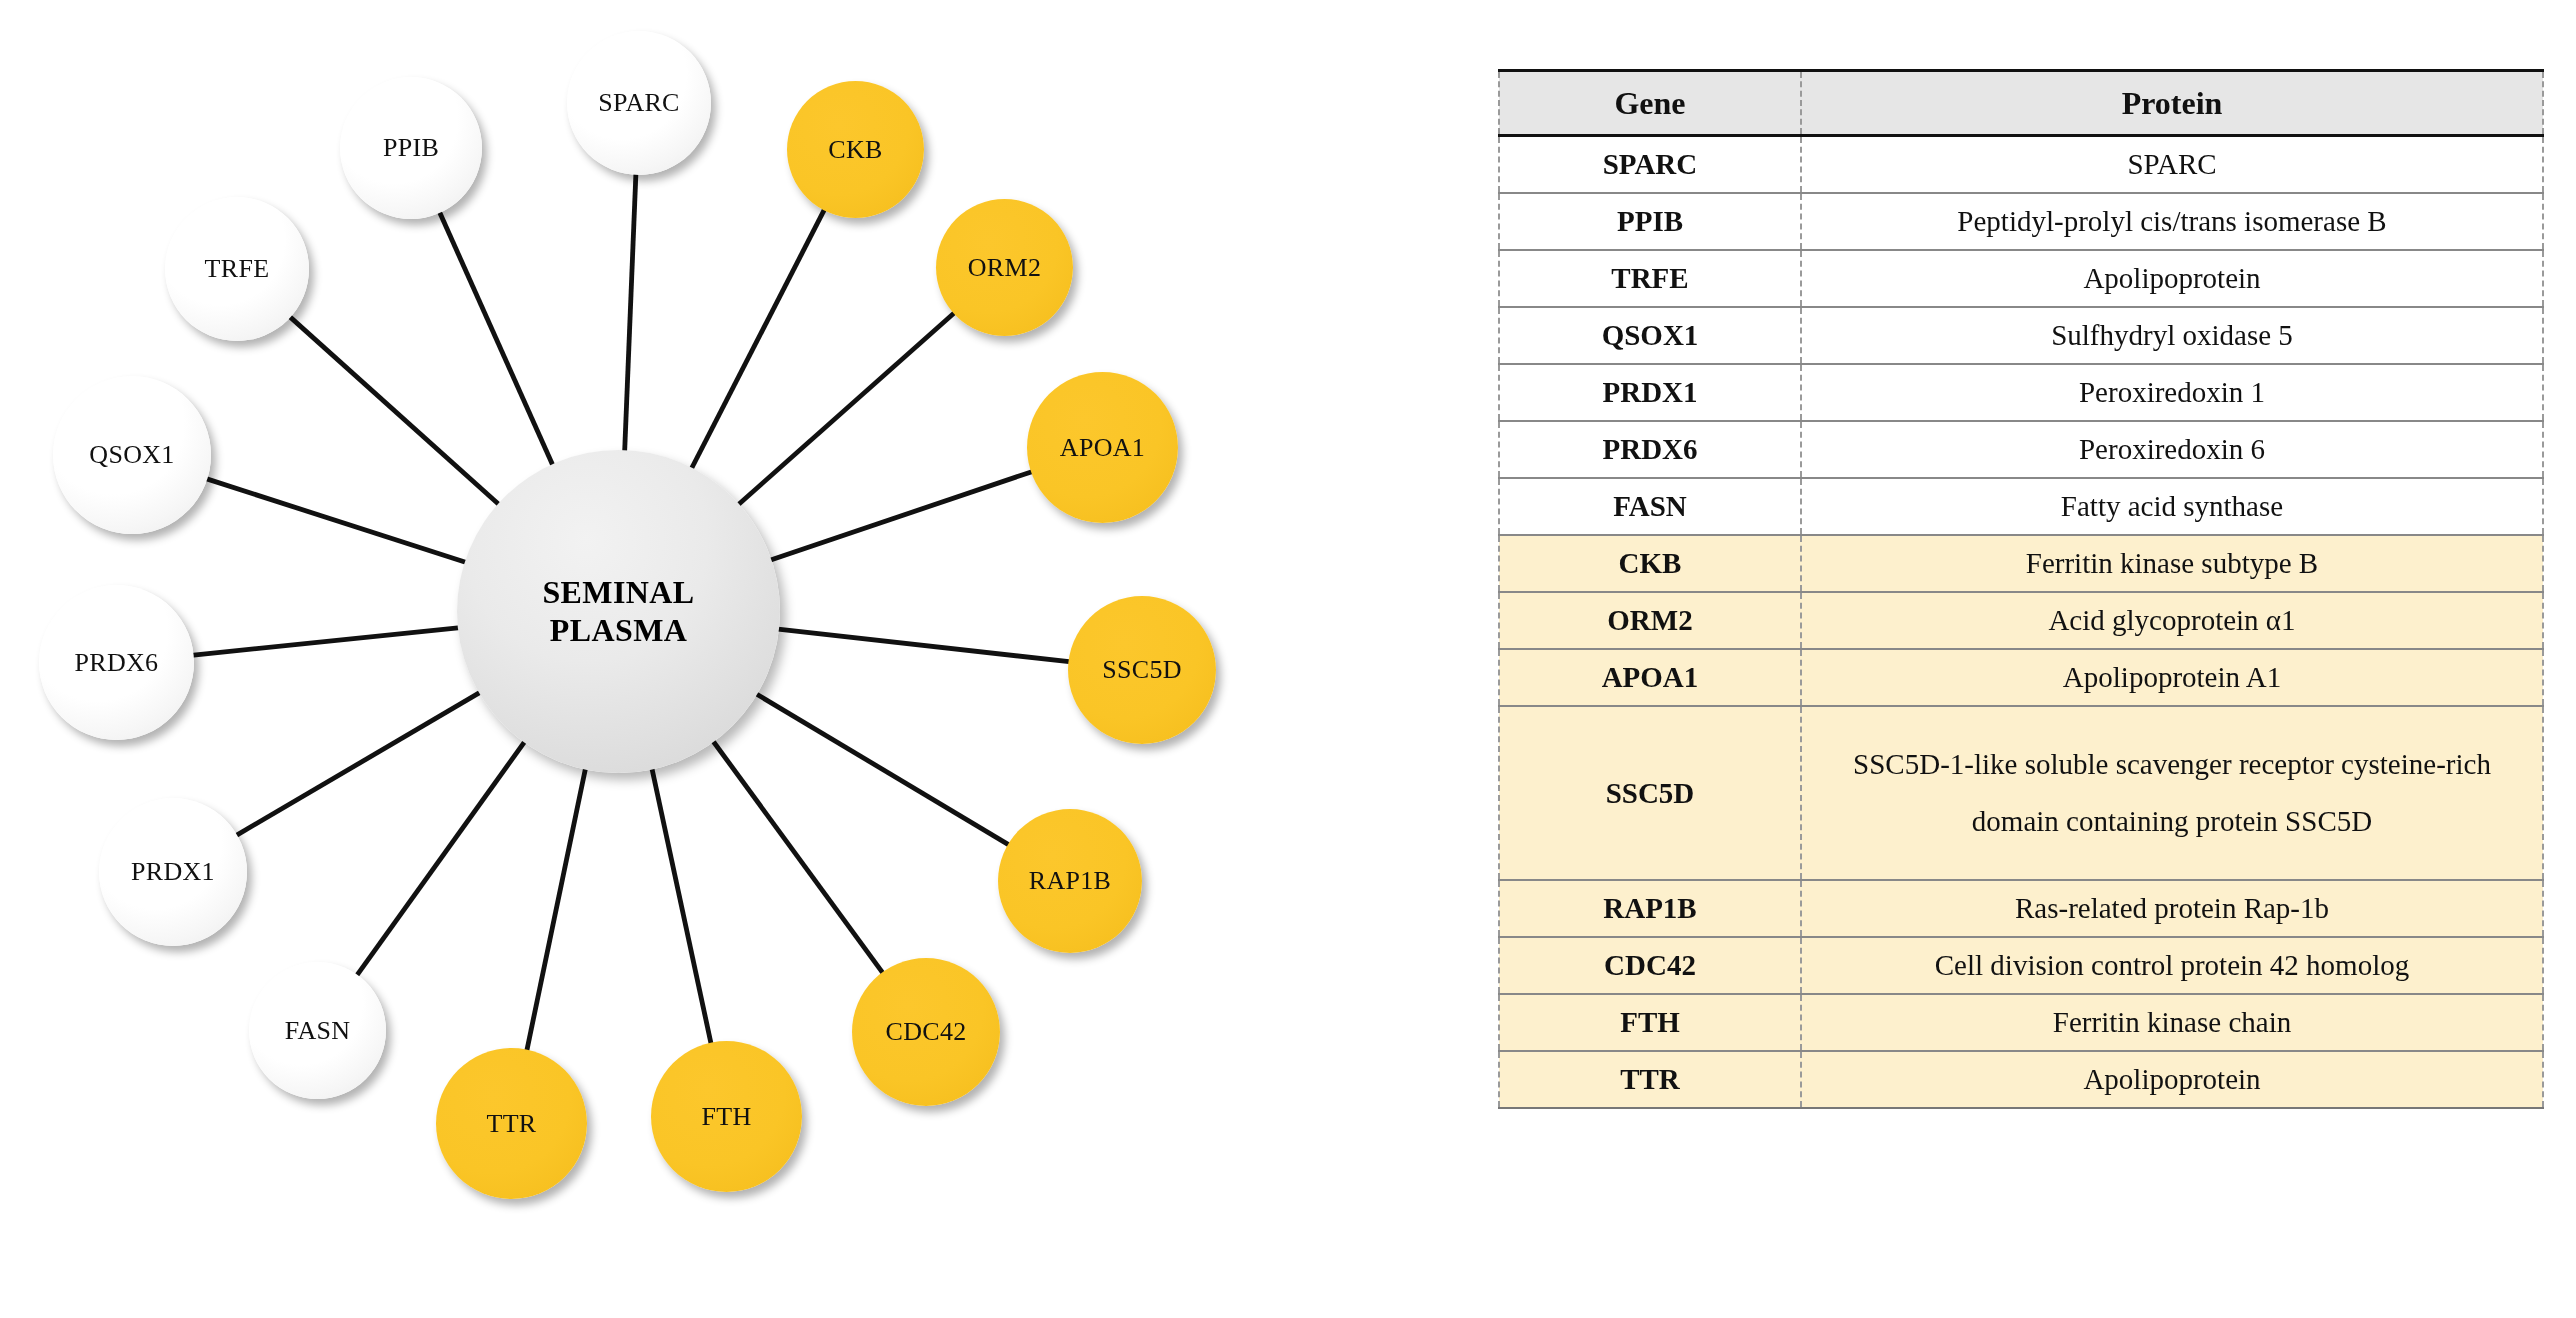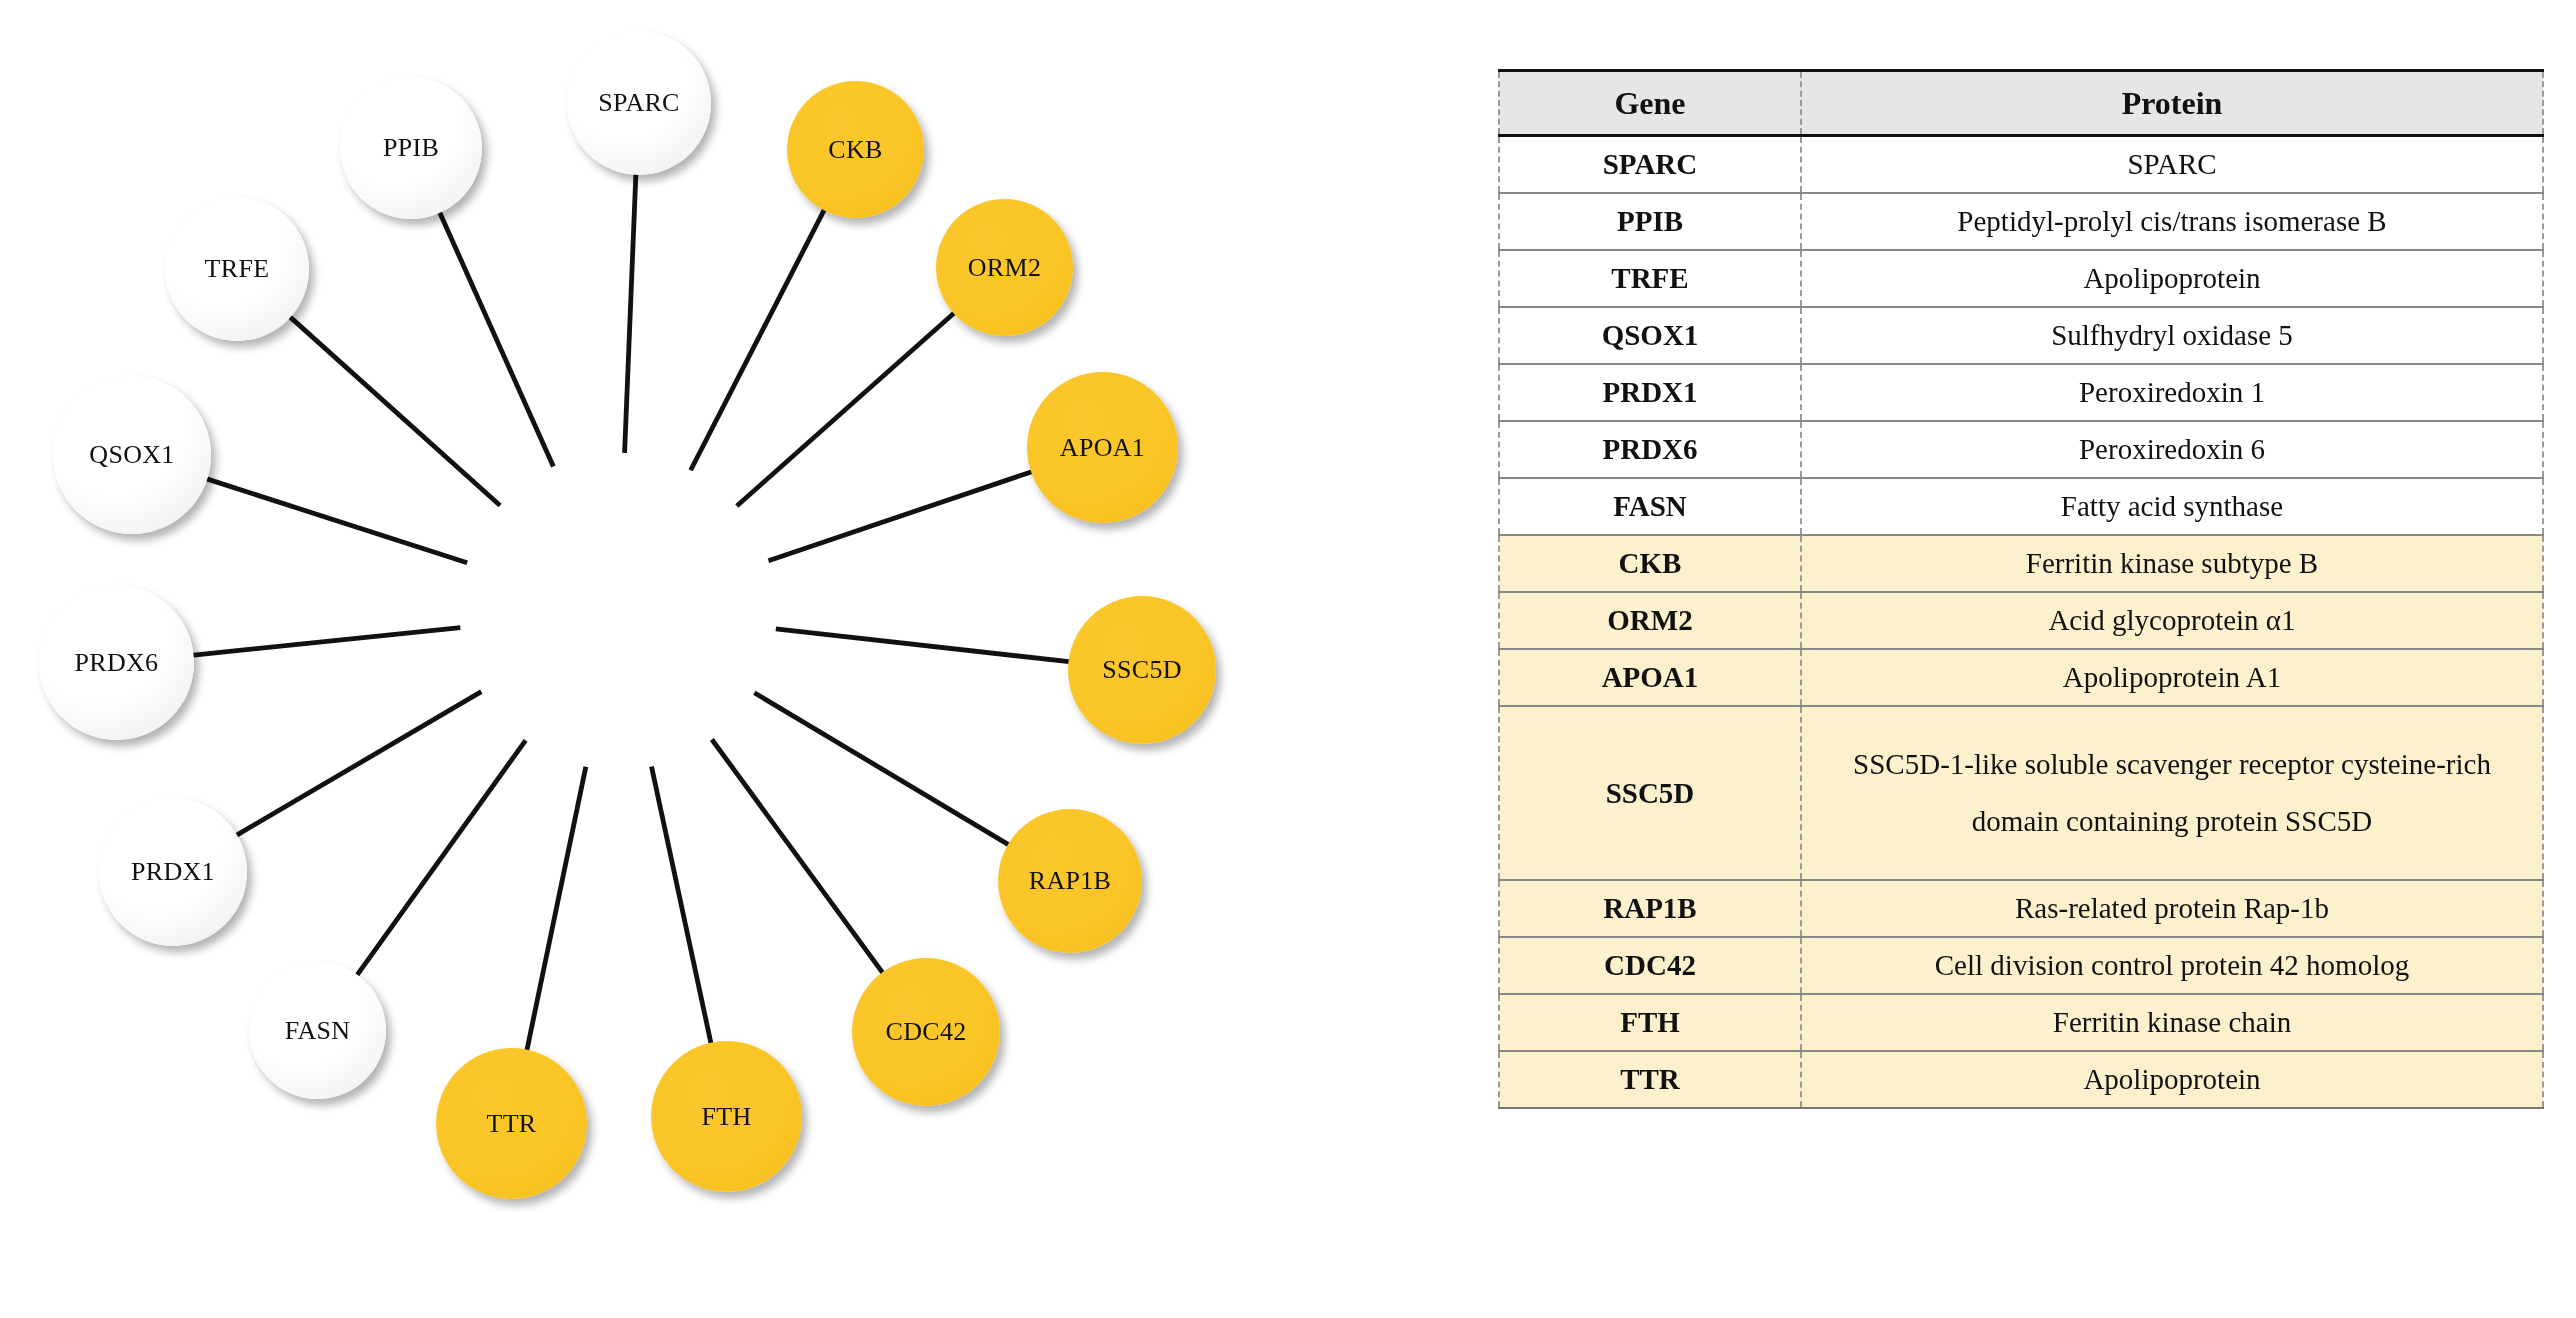--- a/index.html
+++ b/index.html
@@ -197,20 +197,23 @@
       <div class="node node-white" style="left: 53px; top: 376px; width: 158px; height: 158px;">
         <span class="node-label">QSOX1</span>
       </div>
       <div class="node node-white" style="left: 165px; top: 197px; width: 144px; height: 144px;">
         <span class="node-label">TRFE</span>
       </div>
       <div class="node node-white" style="left: 340px; top: 77px; width: 142px; height: 142px;">
         <span class="node-label">PPIB</span>
       </div>
     </div>
+  <div id="hub" style="left: 457px; top: 450px; width: 323px; height: 323px;">
+    <div id="hub-label">SEMINAL<br>PLASMA</div>
+  </div>
 </div>
 
 <div id="table-panel">
   <table id="gene-table">
     <colgroup>
       <col class="c-gene">
       <col class="c-prot">
     </colgroup>
     <thead>
       <tr>

